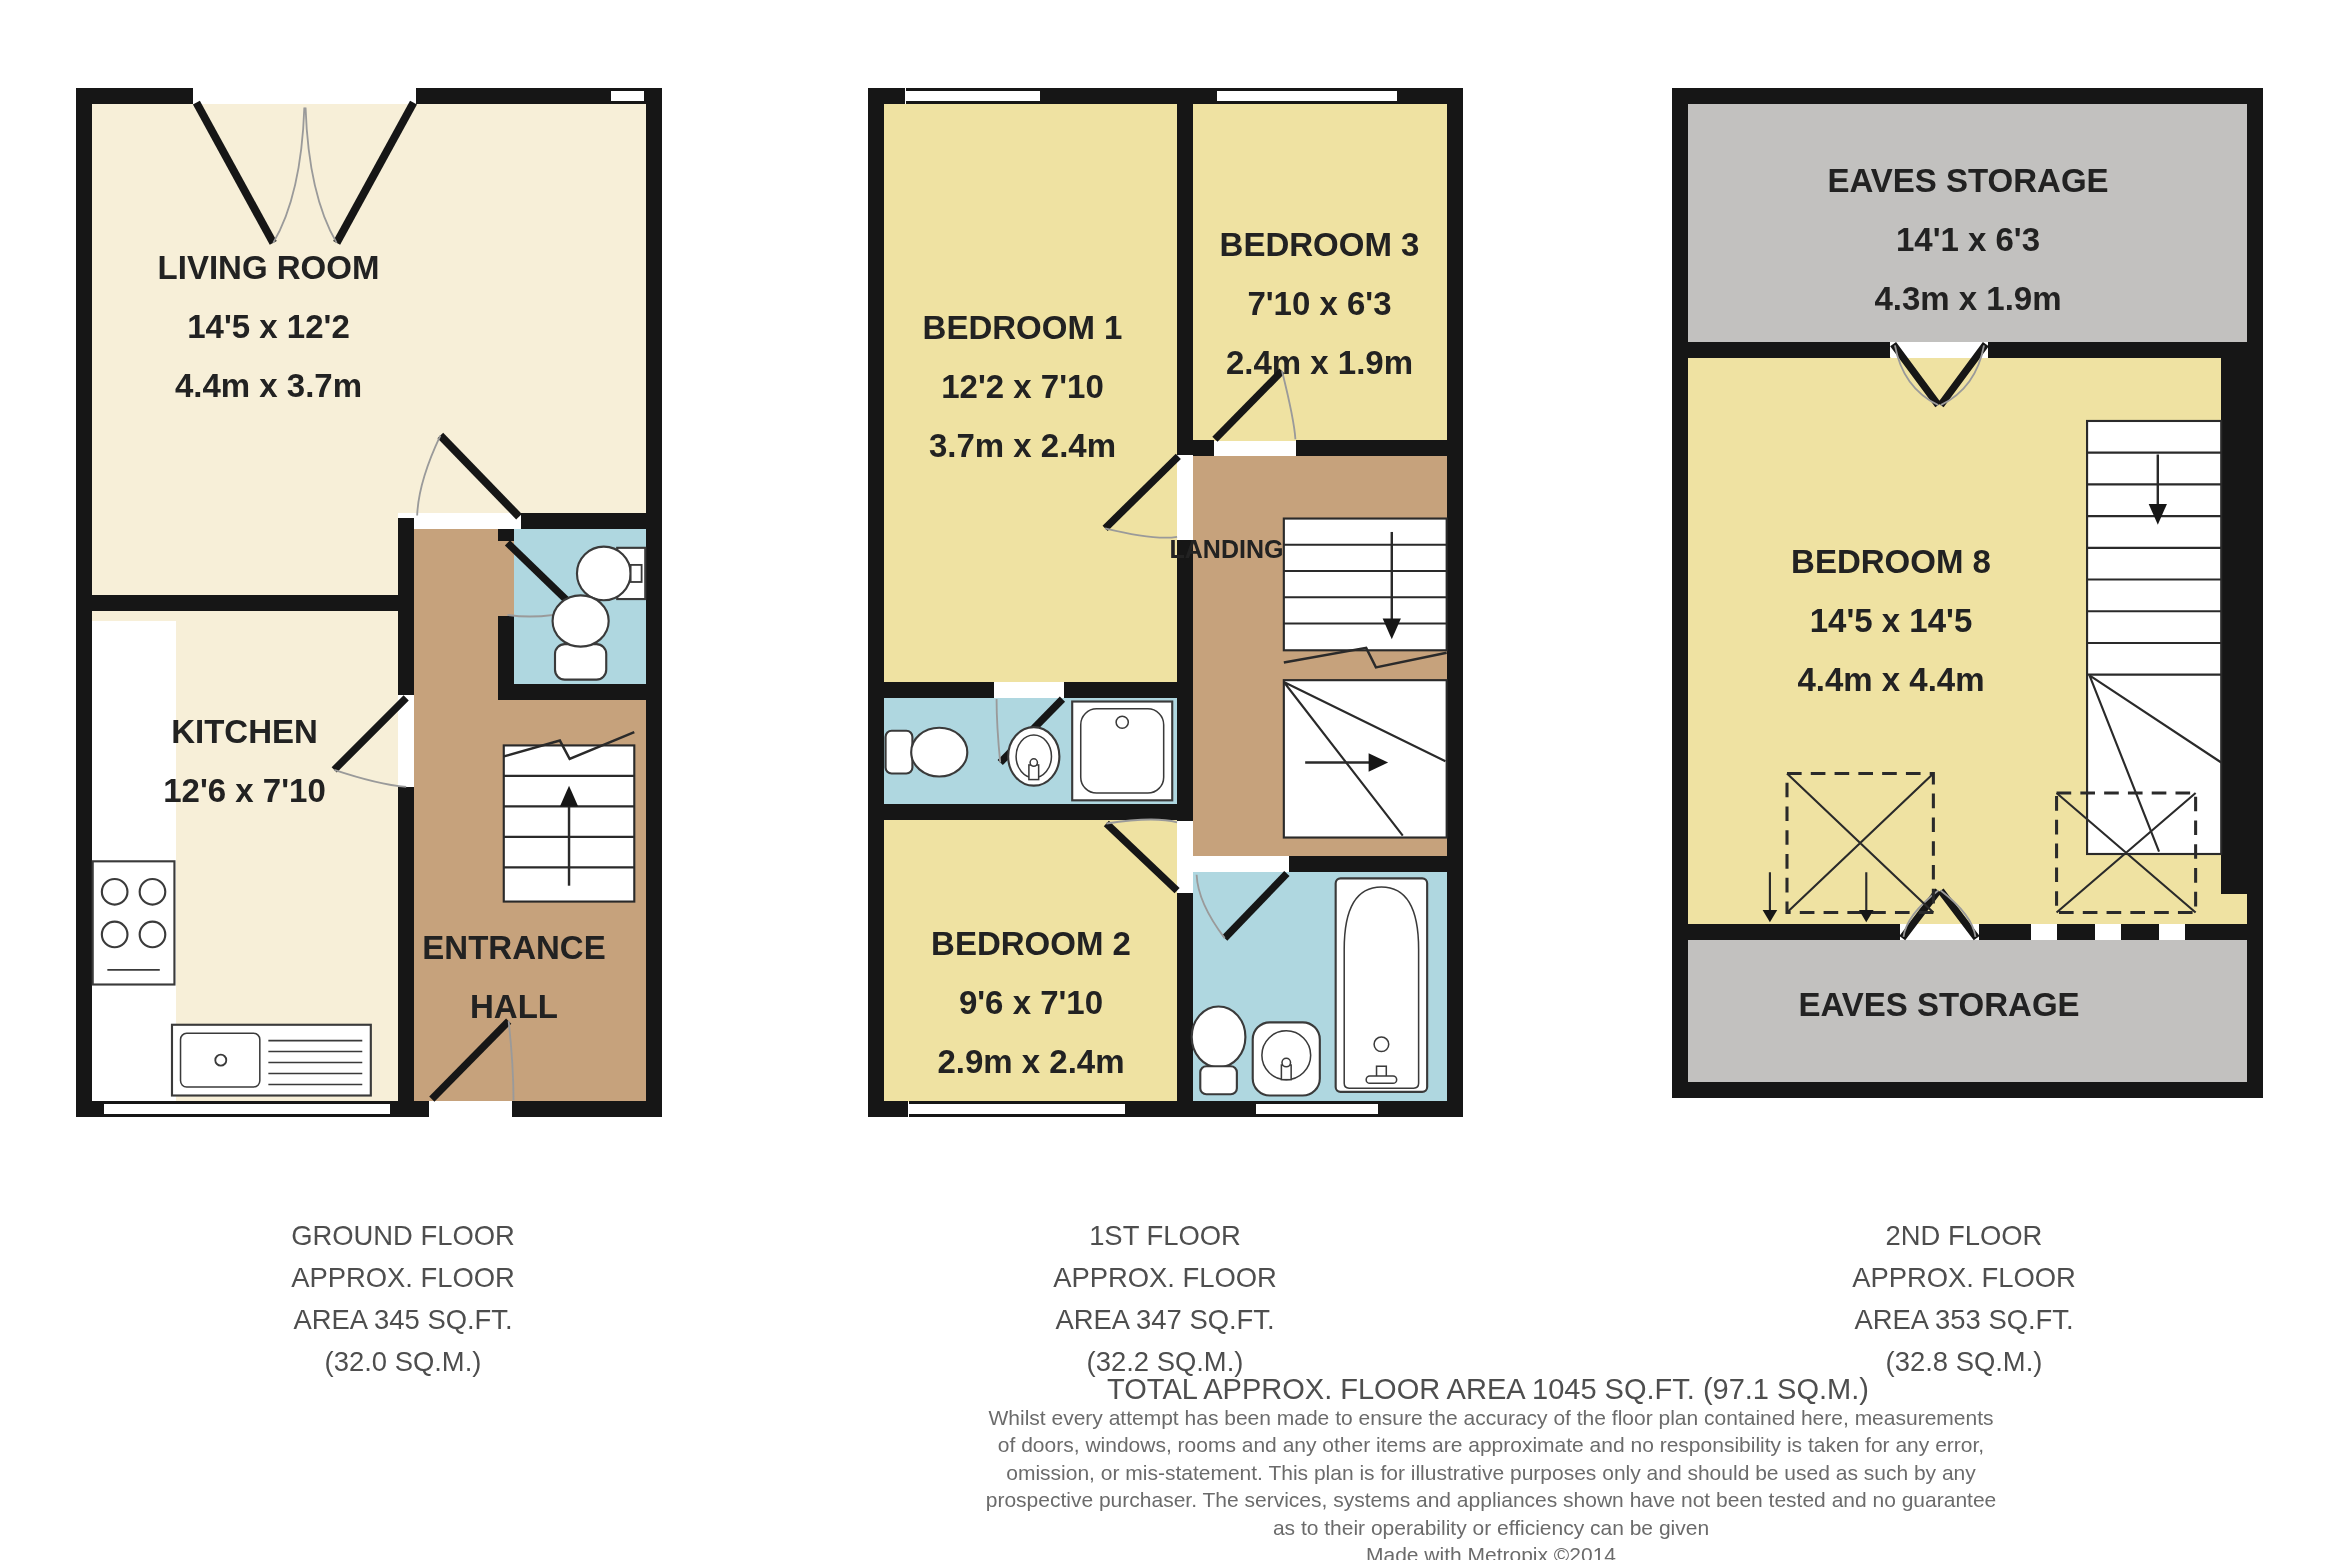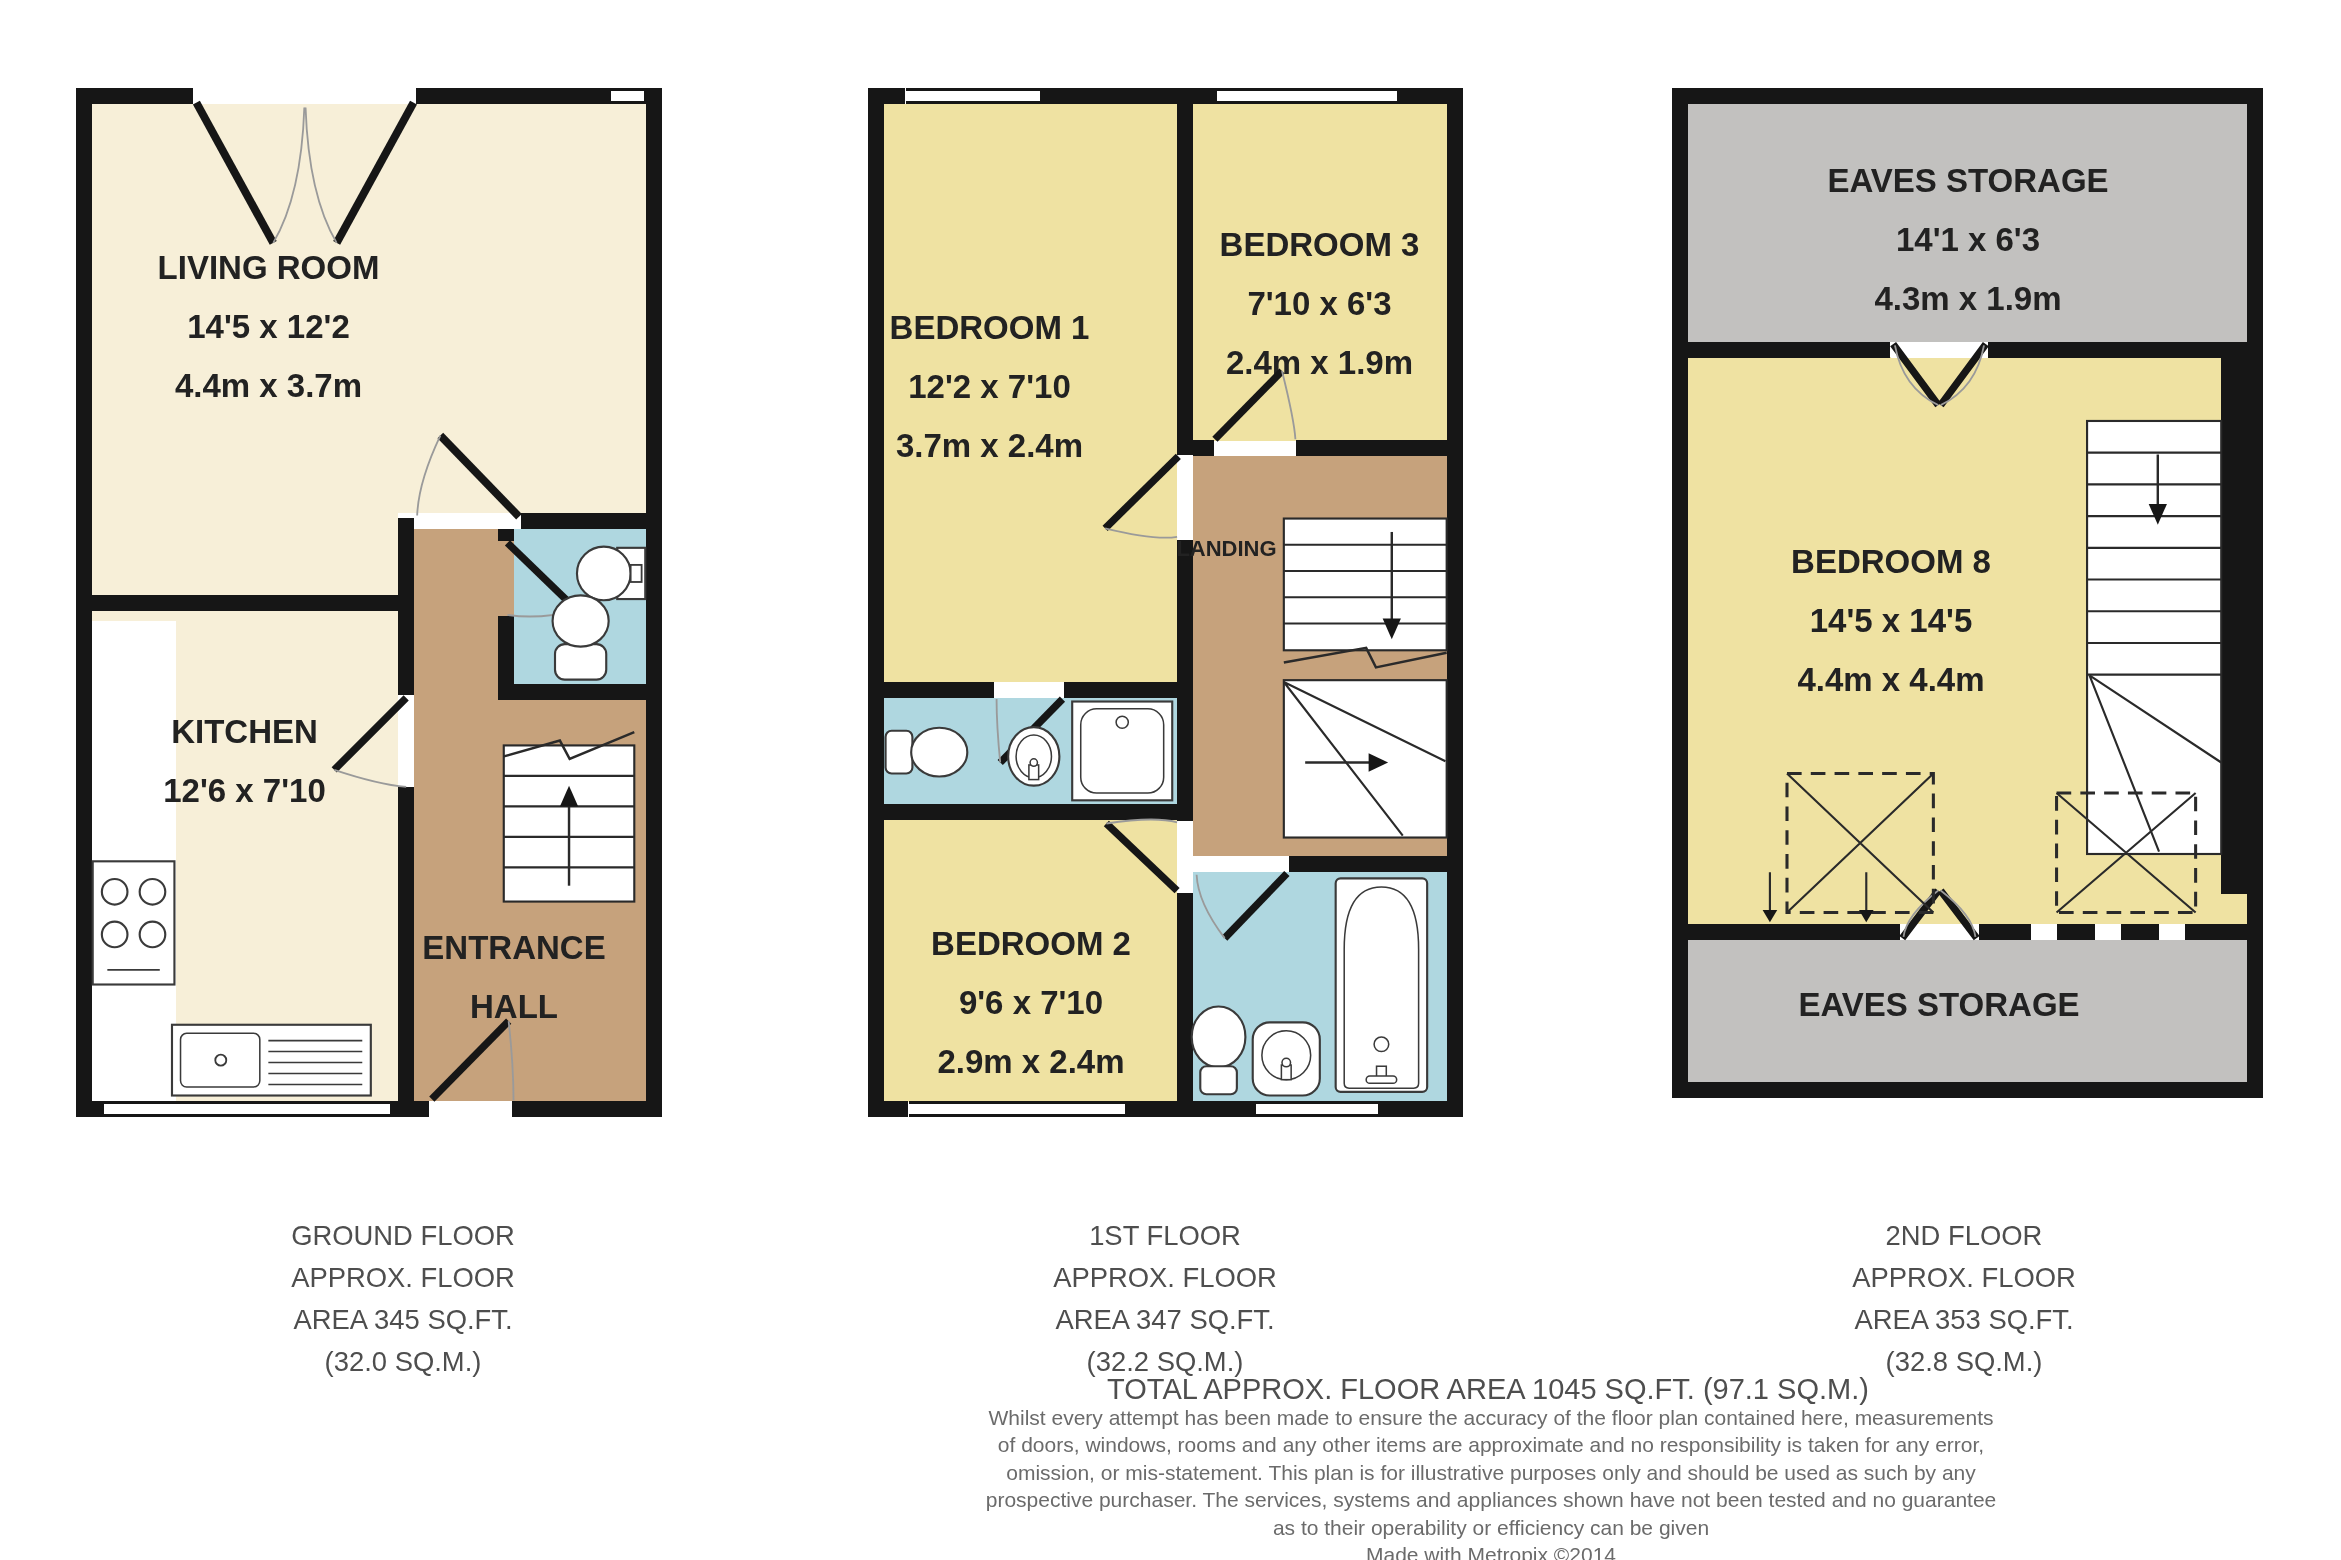--- a/index.html
+++ b/index.html
@@ -4,21 +4,21 @@
 <style>
   html,body{margin:0;padding:0;background:#ffffff;}
   #canvas{position:relative;width:2342px;height:1561px;background:#ffffff;overflow:hidden;
           font-family:"Liberation Sans",sans-serif;}
   .rm,.w,.win,.gap{position:absolute;}
   .w{background:#161616;}
   .win{background:#ffffff;box-sizing:border-box;border-top:3.7px solid #161616;border-bottom:3.7px solid #161616;}
   .gap{background:#ffffff;}
   .lbl{position:absolute;text-align:center;font-weight:bold;color:#222222;}
   .room-lbl{font-size:33px;line-height:59px;}
-  .landing-lbl{font-size:22px;line-height:30.5px;}
+  .landing-lbl{font-size:25px;line-height:30.5px;}
   .cap{position:absolute;text-align:center;color:#4e4e4e;font-size:27.4px;line-height:42px;font-weight:normal;}
   .total{position:absolute;text-align:center;color:#4e4e4e;font-size:29px;font-weight:normal;}
   .disc{position:absolute;text-align:center;color:#6b6b6b;font-size:21px;line-height:27.4px;}
   svg{position:absolute;left:0;top:0;}
   .l{display:block;}
 </style>
 </head>
 <body>
 
 <div id="canvas">
@@ -96,21 +96,21 @@
     <div class="w" style="left:1177px;top:104px;width:16px;height:351px"></div>
     <div class="w" style="left:1177px;top:540px;width:16px;height:281px"></div>
     <div class="w" style="left:1177px;top:893px;width:16px;height:208px"></div>
     <div class="w" style="left:1193px;top:440px;width:21px;height:16px"></div>
     <div class="w" style="left:1296px;top:440px;width:151px;height:16px"></div>
     <div class="w" style="left:884px;top:682px;width:110px;height:16px"></div>
     <div class="w" style="left:1064px;top:682px;width:113px;height:16px"></div>
     <div class="w" style="left:884px;top:804px;width:293px;height:16px"></div>
     <div class="w" style="left:1289px;top:856px;width:158px;height:16px"></div>
 
-    <div class="lbl room-lbl" style="left:849px;top:298px;width:281px">
+    <div class="lbl room-lbl" style="left:882px;top:298px;width:281px">
       <span class="l">BEDROOM 1</span>
       <span class="l">12'2 x 7'10</span>
       <span class="l">3.7m x 2.4m</span>
     </div>
     <div class="lbl room-lbl" style="left:1205px;top:215px;width:229px">
       <span class="l">BEDROOM 3</span>
       <span class="l">7'10 x 6'3</span>
       <span class="l">2.4m x 1.9m</span>
     </div>
     <div class="lbl room-lbl" style="left:897px;top:914px;width:268px">

